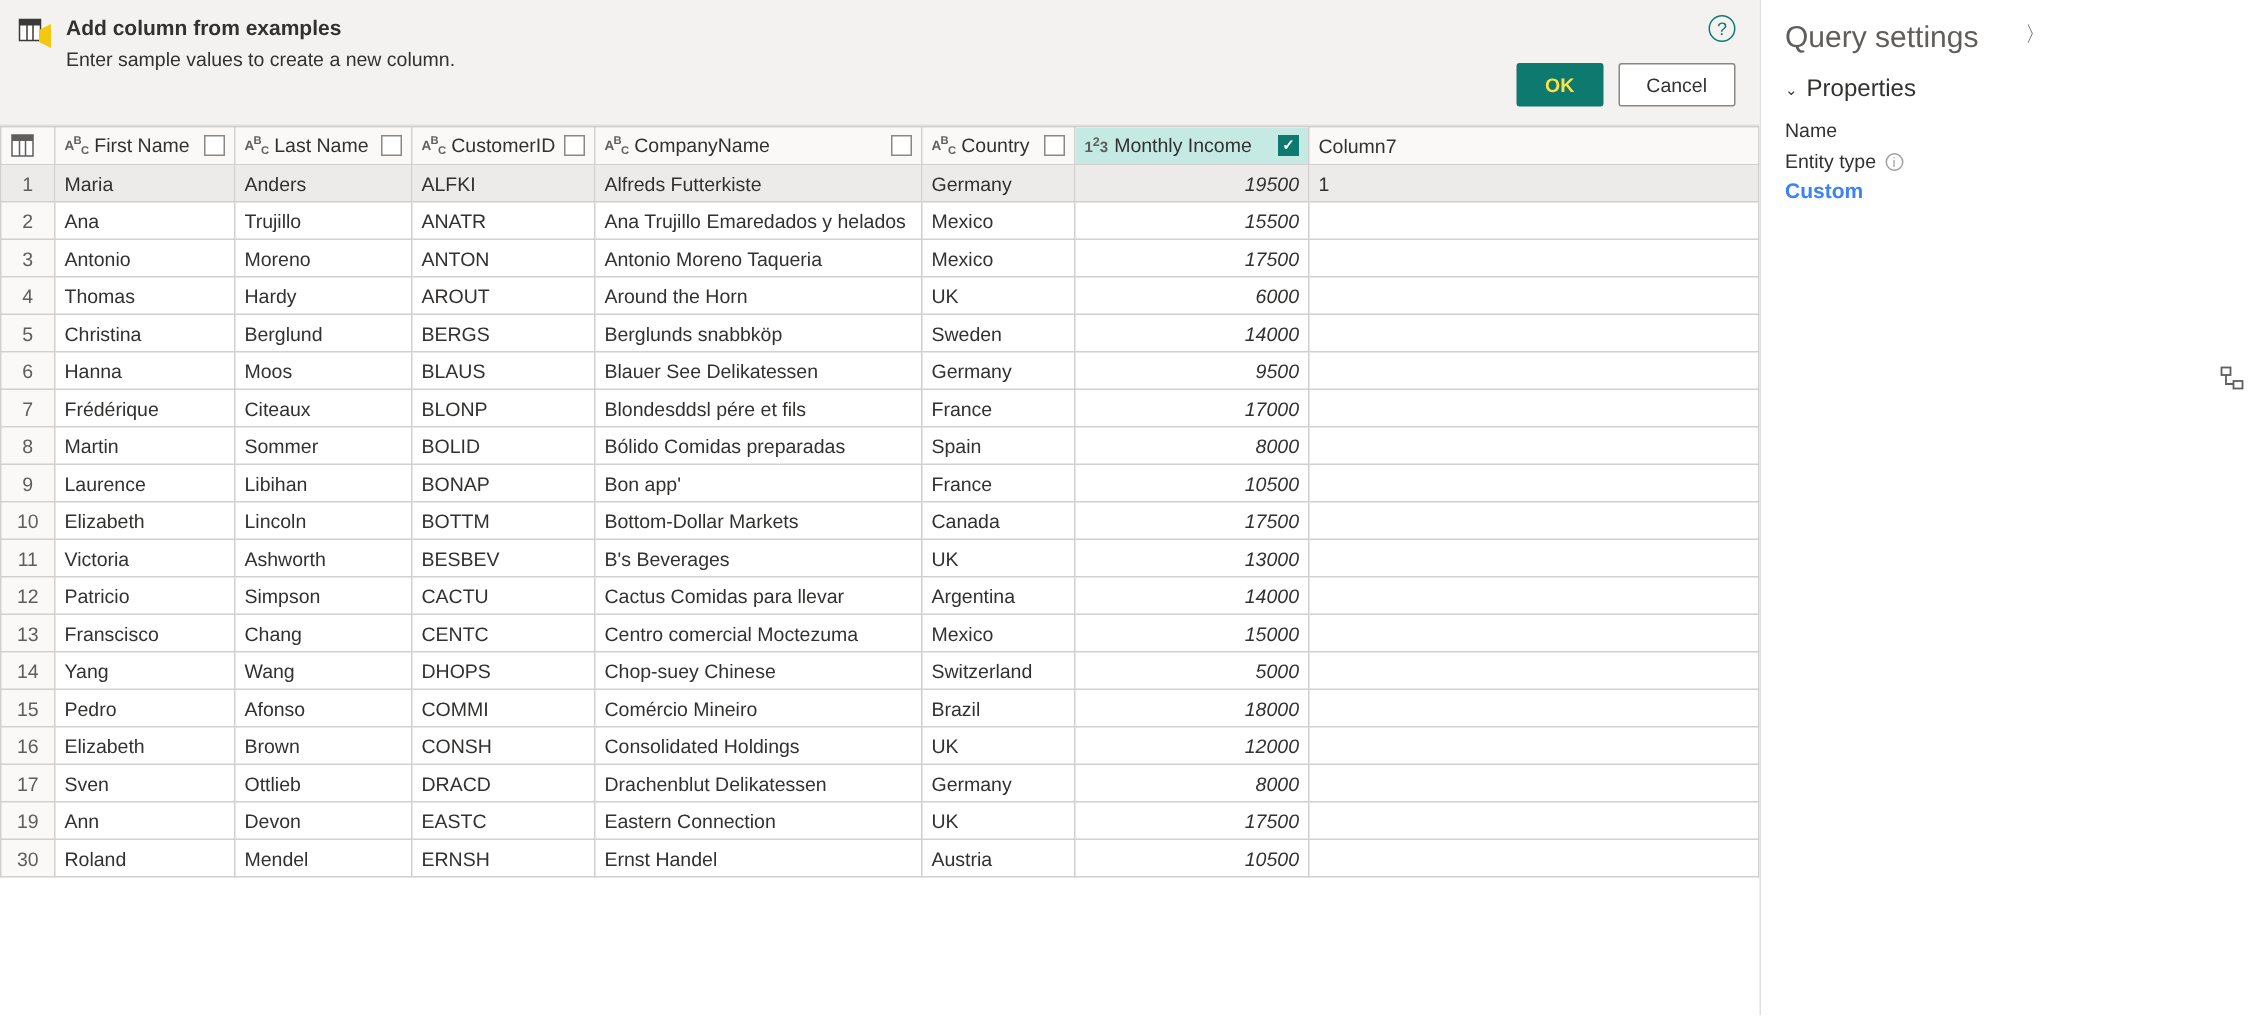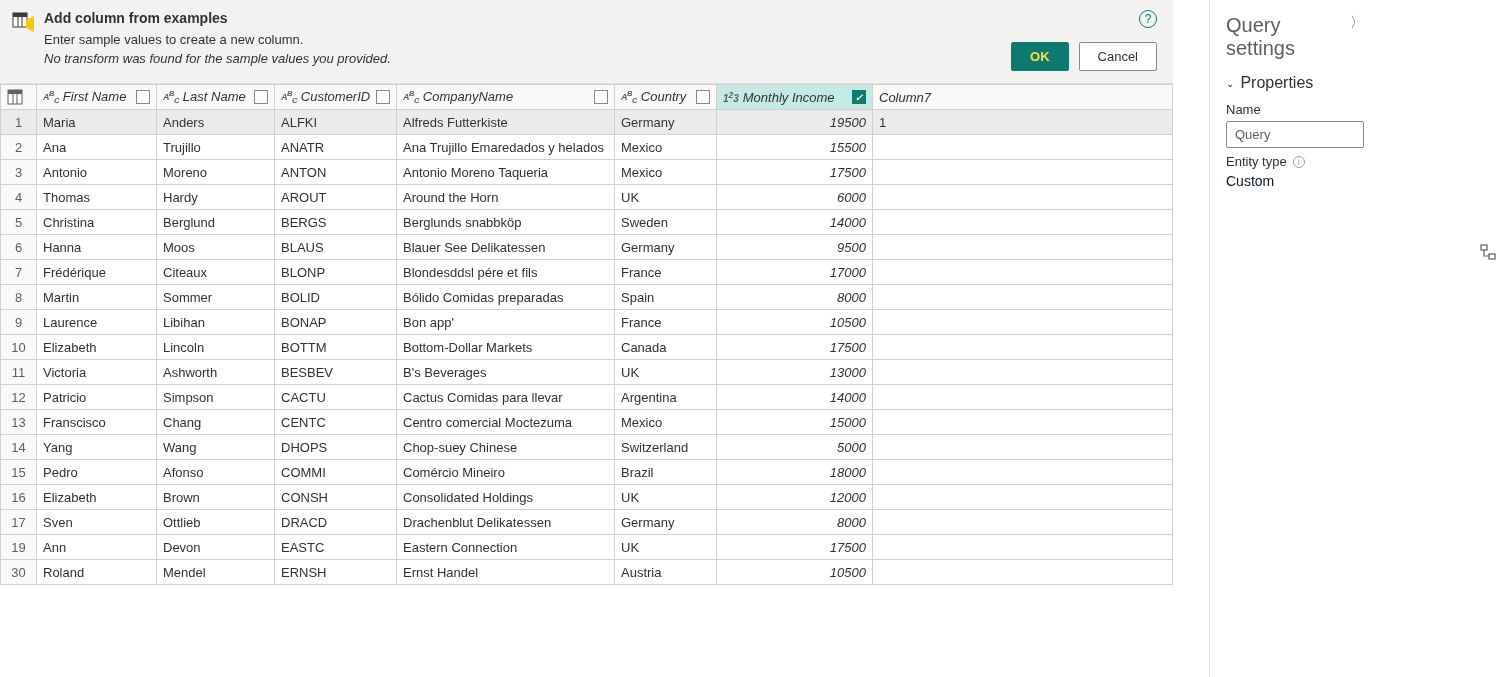--- a/index.html
+++ b/index.html
@@ -1,18 +1,18 @@
 <!DOCTYPE html>
 <html><head>
 <meta charset="utf-8">
 <style>
 * { box-sizing: border-box; margin: 0; padding: 0; }
 body { font-family: "Segoe UI", -apple-system, sans-serif; font-size: 13px; color: #323130; background: #fff; overflow: hidden; }
 
-.root { display: flex; width: 1380px; height: 677px; gap: 36px; }
+.root { display: flex; width: 1380px; height: 677px; }
 
 .main { flex: 1; display: flex; flex-direction: column; }
 
 
 .banner { background: #f3f2f1; padding: 10px 16px 12px 12px; border-bottom: 1px solid #e1dfdd; }
 .banner-top { display: flex; align-items: flex-start; gap: 10px; }
 .banner-icon { width: 22px; height: 22px; flex-shrink: 0; position: relative; margin-top: 2px; }
 .banner-title { font-weight: 600; font-size: 14px; margin-bottom: 6px; }
 .banner-sub { font-size: 13px; color: #323130; margin-bottom: 4px; }
 .banner-warn { font-size: 13px; font-style: italic; color: #323130; }
@@ -20,21 +20,21 @@
 .help-icon { width: 18px; height: 18px; border: 1.5px solid #0f7a73; border-radius: 50%; color: #0f7a73; font-size: 12px; display: flex; align-items: center; justify-content: center; cursor: pointer; }
 .btn-row { display: flex; gap: 10px; }
 .btn { padding: 6px 18px; font-size: 13px; border-radius: 2px; cursor: pointer; border: 1px solid; }
 .btn-primary { background: #0e7a6f; color: #fde047; border-color: #0e7a6f; font-weight: 600; }
 .btn-secondary { background: #fff; color: #323130; border-color: #8a8886; }
 
 
 .grid-wrap { flex: 1; overflow: auto; position: relative; }
 table.grid { border-collapse: collapse; width: 100%; table-layout: fixed; }
 .grid th, .grid td { border: 1px solid #d2d0ce; padding: 4px 6px; font-size: 13px; height: 25px; white-space: nowrap; overflow: hidden; text-overflow: ellipsis; }
-.grid thead th { background: #faf9f8; font-weight: 400; text-align: left; position: relative; font-style: italic; }
+.grid thead th { background: #faf9f8; font-weight: 400; text-align: left; position: relative; }
 .grid thead th.sel { background: #c5e9e3; }
 .grid .rownum { width: 36px; text-align: center; background: #faf9f8; color: #605e5c; }
 .grid tbody tr.sel td { background: #edebe9; }
 
 .col-corner { width: 36px; }
 .col-fn { width: 120px; }
 .col-ln { width: 118px; }
 .col-cid { width: 122px; }
 .col-co { width: 218px; }
 .col-country { width: 102px; }
@@ -57,21 +57,21 @@
 
 .side { width: 280px; border-left: 1px solid #e1dfdd; padding: 14px 16px; background: #fff; }
 .side-title-row { display: flex; align-items: flex-start; justify-content: space-between; }
 .side-title { font-size: 20px; color: #605e5c; }
 .chev { color: #605e5c; font-size: 14px; }
 .sect-head { display: flex; align-items: center; gap: 6px; margin-top: 14px; margin-bottom: 10px; cursor: pointer; }
 .sect-head .caret { font-size: 10px; color: #323130; }
 .sect-label { font-size: 16px; color: #323130; }
 .field-label { font-size: 13px; color: #323130; margin-top: 6px; margin-bottom: 4px; display:flex; align-items:center; gap:6px;}
 .field-input { width: 100%; padding: 5px 8px; border: 1px solid #8a8886; font-size: 13px; color: #605e5c; border-radius: 2px; }
-.entity-val { font-size: 14px; color: #0f172a; margin-top: 2px; }
+.entity-val { font-size: 14px; color: #3b82f6; margin-top: 2px; font-weight: bold; }
 .info-icon { width:12px; height:12px; border:1px solid #a19f9d; border-radius:50%; font-size:9px; color:#a19f9d; display:inline-flex; align-items:center; justify-content:center; }
 
 .steps-bar { position:absolute; right:16px; top: 244px; width: 248px; height: 16px; display:flex; align-items:center; justify-content:flex-end; }
 .steps-icon { width:16px; height:16px; color:#605e5c; }
 
 .table-ico svg{display:block;}
 </style>
 </head>
 <body>
 
@@ -85,21 +85,20 @@
             <rect x="1" y="1" width="14" height="14" fill="#fff" stroke="#3b3a39"></rect>
             <rect x="1" y="1" width="14" height="4" fill="#3b3a39"></rect>
             <line x1="6" y1="1" x2="6" y2="15" stroke="#3b3a39"></line>
             <line x1="10" y1="1" x2="10" y2="15" stroke="#3b3a39"></line>
             <path d="M14 8 L22 4 L22 20 L14 16 Z" fill="#f2c811"></path>
           </svg>
         </div>
         <div>
           <div class="banner-title">Add column from examples</div>
           <div class="banner-sub">Enter sample values to create a new column.</div>
-          <div class="banner-warn">No transform was found for the sample values you provided.</div>
         </div>
         <div class="banner-right">
           <div class="help-icon">?</div>
           <div class="btn-row">
             <button class="btn btn-primary">OK</button>
             <button class="btn btn-secondary">Cancel</button>
           </div>
         </div>
       </div>
     </div>
@@ -379,21 +378,20 @@
   <div class="side">
     <div class="side-title-row">
       <div class="side-title">Query settings</div>
       <div class="chev">〉</div>
     </div>
     <div class="sect-head">
       <span class="caret">⌄</span>
       <span class="sect-label">Properties</span>
     </div>
     <div class="field-label">Name</div>
-    <input class="field-input" value="Query" style="">
     <div class="field-label">
       <span>Entity type</span>
       <span class="info-icon">i</span>
     </div>
     <div class="entity-val">Custom</div>
   </div>
 </div>
 
 <div class="steps-bar">
   <span class="steps-icon">

